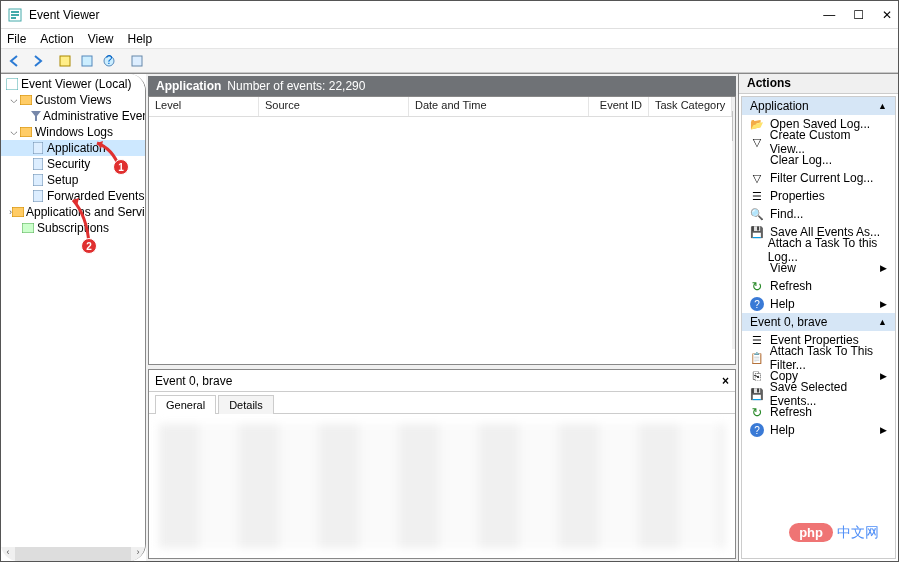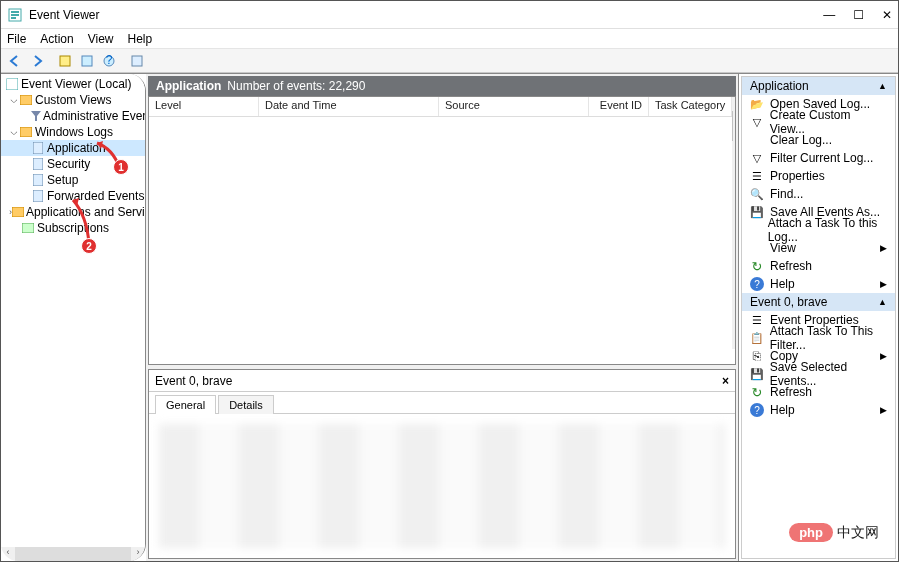--- a/index.html
+++ b/index.html
@@ -48,21 +48,21 @@
 .act-section .arrow { margin-left: auto; font-size: 9px; }
 .act-item { display: flex; align-items: center; padding: 2px 8px; height: 18px; cursor: default; gap: 6px; }
 .act-item .aicon { width: 14px; height: 14px; display: inline-flex; align-items: center; justify-content: center; font-size: 11px; }
 .act-item .arrow { margin-left: auto; font-size: 9px; }
 .badge { position: absolute; width: 16px; height: 16px; background: #e03030; color: #fff; border-radius: 50%; display: flex; align-items: center; justify-content: center; font-size: 10px; font-weight: bold; border: 1px solid #fff; z-index: 20; }
 .red-arrow { position: absolute; z-index: 19; }
 .tree-scroll { position: absolute; bottom: 0; left: 0; right: 0; height: 14px; background: #f0f0f0; display: flex; }
 .tree-scroll .a { width: 14px; text-align: center; font-size: 9px; color: #555; }
 .php-logo { position: absolute; right: 20px; bottom: 20px; display: flex; align-items: center; z-index: 30; opacity: 0.9; }
 .php-logo .bubble { background: #e66; color: #fff; border-radius: 12px; padding: 2px 10px; font-weight: bold; font-size: 13px; }
-.php-logo .cn { color: #000000; font-size: 14px; margin-left: 4px; }
+.php-logo .cn { color: #3b82f6; font-size: 14px; margin-left: 4px; }
 svg { display: block; }
 </style>
 </head>
 <body>
 
 <div class="window">
 
   <div class="titlebar">
     <span class="icon">
       <svg width="14" height="14">
@@ -229,22 +229,22 @@
     </div>
 
     <div class="center">
       <div class="grid-header">
         <span class="hname">Application</span>
         <span>Number of events: 22,290</span>
       </div>
       <div class="grid">
         <div class="cols">
           <div class="col" style="width:110px">Level</div>
+          <div class="col" style="width:150px">Source</div>
           <div class="col" style="width:180px">Date and Time</div>
-          <div class="col" style="width:150px">Source</div>
           <div class="col" style="width:60px;text-align:right">Event ID</div>
           <div class="col" style="flex:1">Task Category</div>
         </div>
         <div class="grid-body">
           <div class="blurrow"></div>
           <div class="vscroll">
             <div class="arr" style="top:0">▲</div>
             <div class="thumb"></div>
             <div class="arr" style="bottom:0">▼</div>
           </div>
@@ -261,20 +261,21 @@
           <div class="tab active">General</div>
           <div class="tab">Details</div>
         </div>
         <div class="detail-body">
           <div class="detail-blur"></div>
         </div>
       </div>
     </div>
 
     <div class="actions">
+      <div class="actions-title">Actions</div>
       <div class="actions-body">
         <div class="act-section">
           <span>Application</span>
           <span class="arrow">▲</span>
         </div>
         <div id="act-list-1">
             <div class="act-item">
               <span class="aicon">📂</span>
               <span>Open Saved Log...</span>
             </div>

